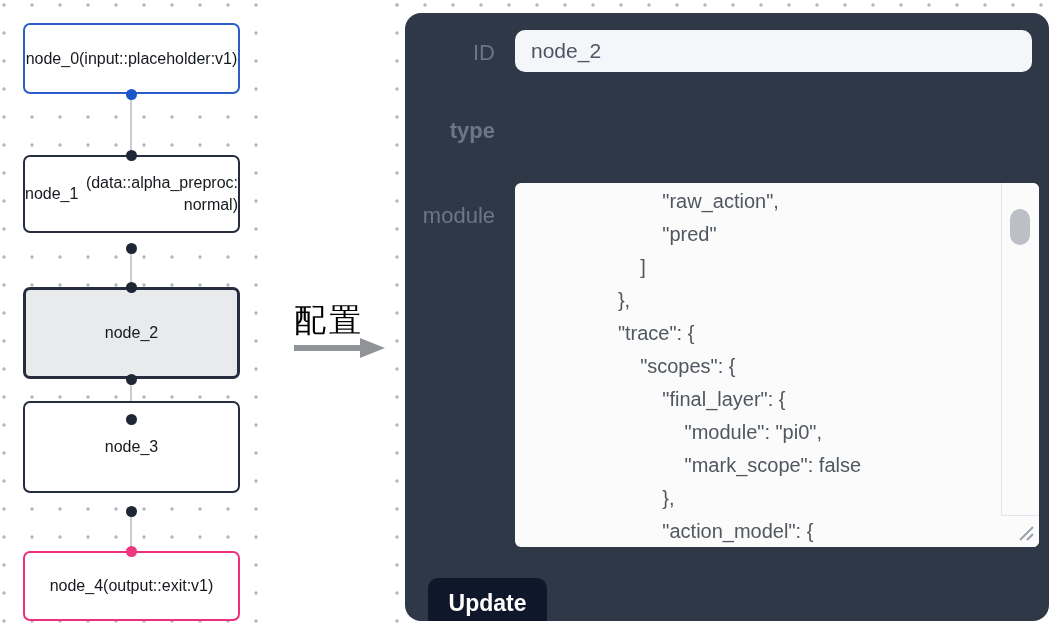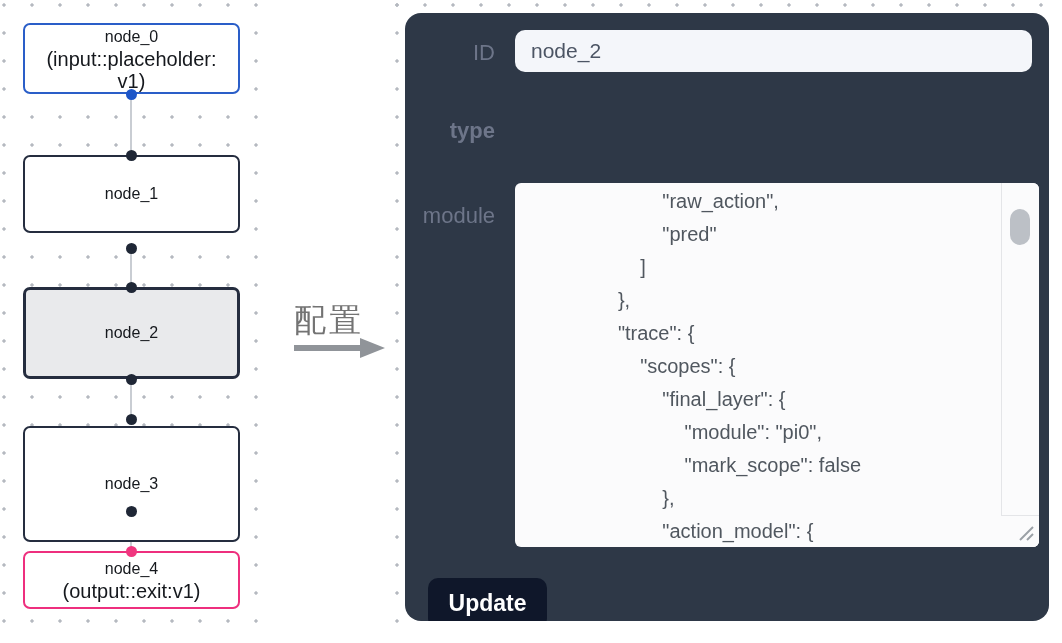--- a/index.html
+++ b/index.html
@@ -17,45 +17,45 @@
     background-position: -10px -9px;
   }
   #canvas-left  { left:0;   top:0; width:272px; height:643px; }
   #dots-top-rt  { left:393px; top:0; width:669px; height:16px; }
   #dots-left-rt { left:393px; top:0; width:13px;  height:627px; }
 
   
   .node {
     position:absolute; left:23px; width:217px;
     background:#ffffff; border:2px solid #252d3f; border-radius:7px;
-    display:flex; flex-direction:column; align-items:center; justify-content:center;
-    text-align:center; cursor:pointer;
+    display:flex; flex-direction:row; align-items:center; justify-content:center;
+    text-align:right; cursor:pointer;
   }
   .node-title    { font-size:16px; font-weight:500; color:#15181d; line-height:22px; }
-  .node-subtitle { font-size:20px; color:#15181d; line-height:22px; max-width:176px; word-break:break-all; }
+  .node-subtitle { font-size:16px; color:#15181d; line-height:22px; max-width:176px; word-break:break-all; }
   #node_0 { top:23px;  height:71px; border-color:#2a5ec8; }
   #node_1 { top:155px; height:78px; }
   #node_2 { top:287px; height:92px; background:#e9eaec; border-width:3px; }
-  #node_3 { top:426px; height:116px; }
-  #node_4 { top:551px; height:58px; border-color:#ee2f7e; }
+  #node_3 { top:401px; height:92px; }
+  #node_4 { top:551px; height:70px; border-color:#ee2f7e; }
 
   .edge { position:absolute; left:130px; width:2px; background:#c9cdd3; }
   #edge-0 { top:94px;  height:61px; }
   #edge-1 { top:248px; height:39px; }
   #edge-2 { top:379px; height:40px; }
   #edge-3 { top:511px; height:40px; }
 
   .handle { position:absolute; left:126px; width:11px; height:11px; border-radius:50%; background:#1f2736; }
   .handle.blue { background:#1d56c8; }
   .handle.pink { background:#f0367f; }
 
   
   #transition-label {
     position:absolute; left:294px; top:299px;
-    font-size:32px; color:#737373; letter-spacing:3px; font-weight:500; white-space:nowrap;
+    font-size:32px; color:#000000; letter-spacing:3px; font-weight:500; white-space:nowrap;
   }
   #transition-arrow { position:absolute; left:292px; top:336px; }
 
   
   #config-panel {
     position:absolute; left:405px; top:13px; width:644px; height:608px;
     background:#2e3847; border-radius:16px; overflow:hidden;
   }
   .field-label {
     position:absolute; left:0; width:90px; text-align:right;
@@ -112,20 +112,21 @@
 <div class="edge" id="edge-1"></div>
 <div class="edge" id="edge-2"></div>
 <div class="edge" id="edge-3"></div>
 
 <div class="node" id="node_0">
   <div class="node-title">node_0</div>
   <div class="node-subtitle">(input::placeholder:v1)</div>
 </div>
 <div class="node" id="node_1">
   <div class="node-title">node_1</div>
+  <div class="node-subtitle">(data::alpha_preproc:normal)</div>
 </div>
 <div class="node" id="node_2">
   <div class="node-title">node_2</div>
 </div>
 <div class="node" id="node_3">
   <div class="node-title">node_3</div>
 </div>
 <div class="node" id="node_4">
   <div class="node-title">node_4</div>
   <div class="node-subtitle">(output::exit:v1)</div>

